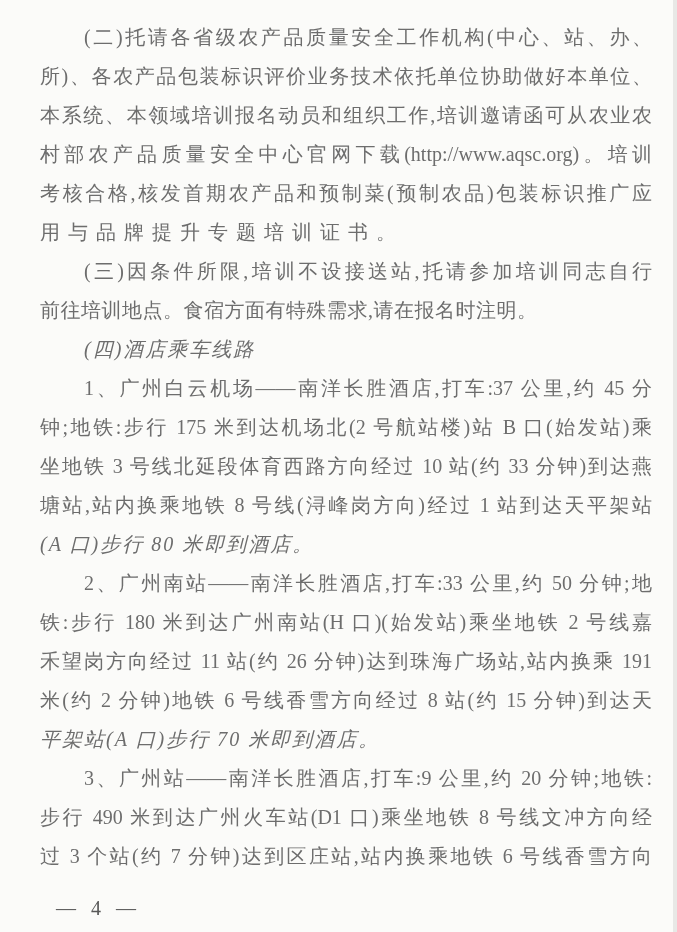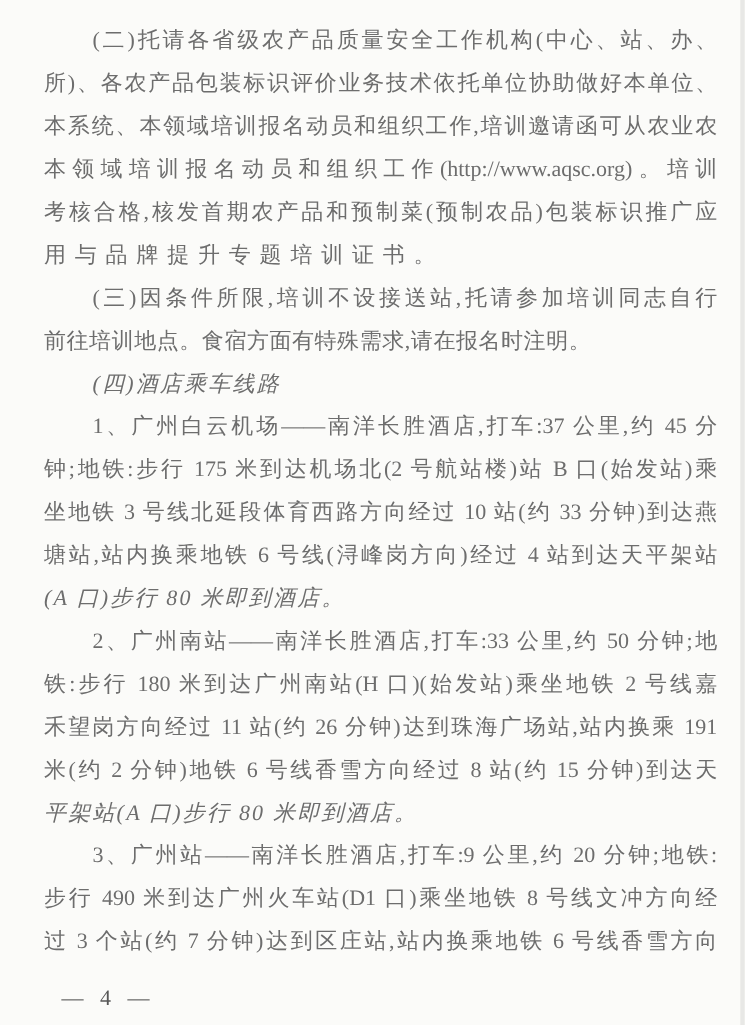--- a/index.html
+++ b/index.html
@@ -68,34 +68,34 @@
   }
 </style>
 </head>
 <body>
 
 <div class="page" style="--page-bg: #fbfbf9; --page-fg: #6d6d6d;">
   <div class="doc-body" id="doc-body">
       <div class="line indent justify">(二)托请各省级农产品质量安全工作机构(中心、站、办、</div>
       <div class="line justify">所)、各农产品包装标识评价业务技术依托单位协助做好本单位、</div>
       <div class="line justify">本系统、本领域培训报名动员和组织工作,培训邀请函可从农业农</div>
-      <div class="line justify">本领域培训报名动员和组织工作(http://www.aqsc.org)。培训</div>
+      <div class="line justify">村部农产品质量安全中心官网下载(http://www.aqsc.org)。培训</div>
       <div class="line justify">考核合格,核发首期农产品和预制菜(预制农品)包装标识推广应</div>
       <div class="line sp-wide">用与品牌提升专题培训证书。</div>
       <div class="line indent justify">(三)因条件所限,培训不设接送站,托请参加培训同志自行</div>
       <div class="line">前往培训地点。食宿方面有特殊需求,请在报名时注明。</div>
       <div class="line indent sp-med">(四)酒店乘车线路</div>
       <div class="line indent justify para-gap">1、广州白云机场——南洋长胜酒店,打车:37 公里,约 45 分</div>
       <div class="line justify">钟;地铁:步行 175 米到达机场北(2 号航站楼)站 B 口(始发站)乘</div>
       <div class="line justify">坐地铁 3 号线北延段体育西路方向经过 10 站(约 33 分钟)到达燕</div>
-      <div class="line justify">塘站,站内换乘地铁 6 号线(浔峰岗方向)经过 4 站到达天平架站</div>
+      <div class="line justify">塘站,站内换乘地铁 8 号线(浔峰岗方向)经过 1 站到达天平架站</div>
       <div class="line sp-med">(A 口)步行 80 米即到酒店。</div>
       <div class="line indent justify para-gap">2、广州南站——南洋长胜酒店,打车:33 公里,约 50 分钟;地</div>
       <div class="line justify">铁:步行 180 米到达广州南站(H 口)(始发站)乘坐地铁 2 号线嘉</div>
       <div class="line justify">禾望岗方向经过 11 站(约 26 分钟)达到珠海广场站,站内换乘 191</div>
       <div class="line justify">米(约 2 分钟)地铁 6 号线香雪方向经过 8 站(约 15 分钟)到达天</div>
-      <div class="line sp-med">平架站(A 口)步行 80 米即到酒店。</div>
+      <div class="line sp-med">平架站(A 口)步行 70 米即到酒店。</div>
       <div class="line indent justify para-gap">3、广州站——南洋长胜酒店,打车:9 公里,约 20 分钟;地铁:</div>
       <div class="line justify">步行 490 米到达广州火车站(D1 口)乘坐地铁 8 号线文冲方向经</div>
       <div class="line justify">过 3 个站(约 7 分钟)达到区庄站,站内换乘地铁 6 号线香雪方向</div>
     </div>
   <div class="footer">— 4 —</div>
 </div>
 
 </body></html>

